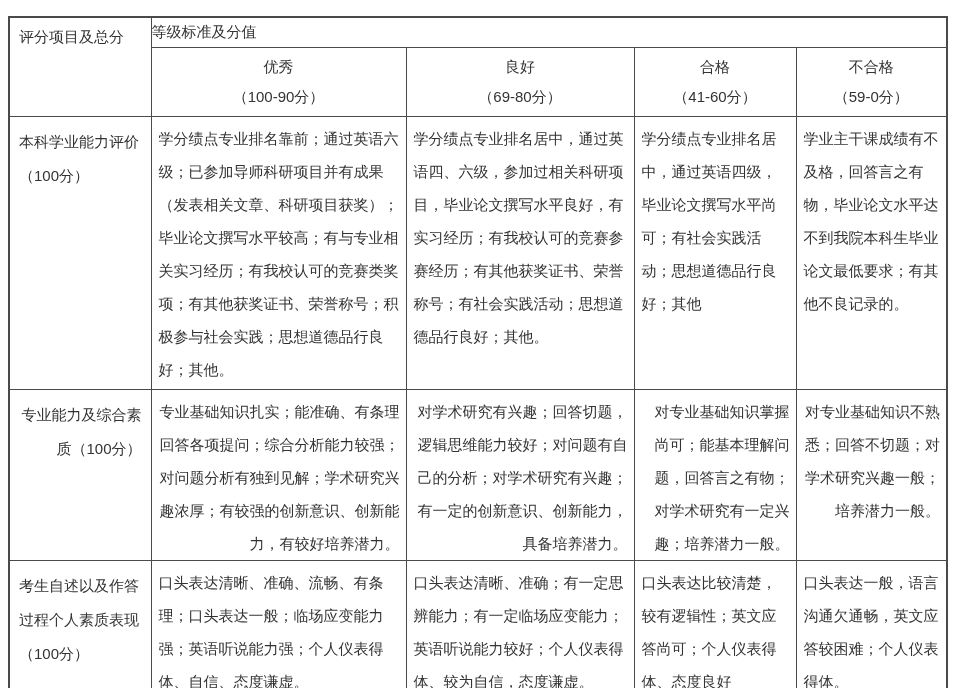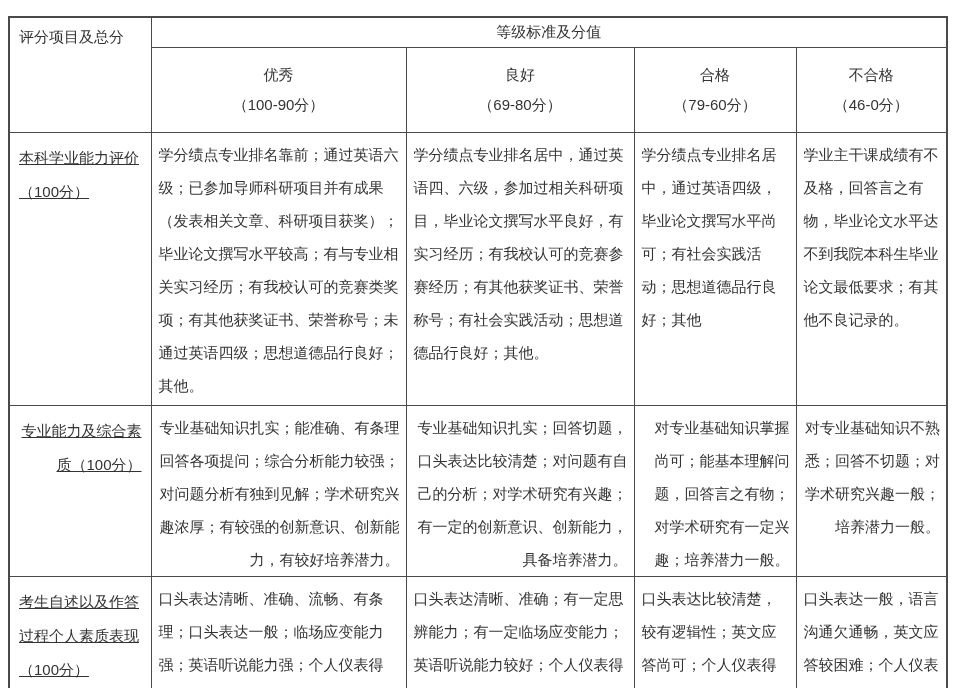--- a/index.html
+++ b/index.html
@@ -31,43 +31,42 @@
     overflow: hidden;
   }
   
   td.corner {
     padding: 7px 9px;
     text-align: left;
     line-height: 24px;
   }
   
   td.banner {
-    text-align: center;
+    text-align: left;
     vertical-align: middle;
     height: 30px;
     padding: 0;
   }
   
   td.grade {
     text-align: center;
     vertical-align: middle;
     height: 66px;
-    padding: 12px;
+    padding: 4px;
   }
   td.grade .grade-label,
   td.grade .grade-range {
     line-height: 30px;
   }
   
   td.item {
     padding: 8px 9px 0 9px;
     line-height: 34px;
     word-break: break-all;
     overflow-wrap: anywhere;
-    text-decoration: underline;
   }
   
   td.crit {
     padding: 5px 6px 0 7px;
     line-height: 33px;
     word-break: break-all;
     overflow-wrap: anywhere;
   }
   tr.row-academic   { height: 273px; }
   tr.row-ability    { height: 167px; text-align: right; }
@@ -95,40 +94,40 @@
         <td class="grade">
           <div class="grade-label">优秀</div>
           <div class="grade-range">（100-90分）</div>
         </td>
         <td class="grade">
           <div class="grade-label">良好</div>
           <div class="grade-range">（69-80分）</div>
         </td>
         <td class="grade">
           <div class="grade-label">合格</div>
-          <div class="grade-range">（79-60分）</div>
+          <div class="grade-range">（41-60分）</div>
         </td>
         <td class="grade">
           <div class="grade-label">不合格</div>
-          <div class="grade-range">（46-0分）</div>
+          <div class="grade-range">（59-0分）</div>
         </td>
       </tr>
 
       <tr class="row-academic">
         <td class="item">本科学业能力评价（100分）</td>
-        <td class="crit">学分绩点专业排名靠前；通过英语六级；已参加导师科研项目并有成果（发表相关文章、科研项目获奖）；毕业论文撰写水平较高；有与专业相关实习经历；有我校认可的竞赛类奖项；有其他获奖证书、荣誉称号；未通过英语四级；思想道德品行良好；其他。</td>
+        <td class="crit">学分绩点专业排名靠前；通过英语六级；已参加导师科研项目并有成果（发表相关文章、科研项目获奖）；毕业论文撰写水平较高；有与专业相关实习经历；有我校认可的竞赛类奖项；有其他获奖证书、荣誉称号；积极参与社会实践；思想道德品行良好；其他。</td>
         <td class="crit">学分绩点专业排名居中，通过英语四、六级，参加过相关科研项目，毕业论文撰写水平良好，有实习经历；有我校认可的竞赛参赛经历；有其他获奖证书、荣誉称号；有社会实践活动；思想道德品行良好；其他。</td>
         <td class="crit">学分绩点专业排名居中，通过英语四级，毕业论文撰写水平尚可；有社会实践活动；思想道德品行良好；其他</td>
         <td class="crit">学业主干课成绩有不及格，回答言之有物，毕业论文水平达不到我院本科生毕业论文最低要求；有其他不良记录的。</td>
       </tr>
 
       <tr class="row-ability">
         <td class="item">专业能力及综合素质（100分）</td>
         <td class="crit">专业基础知识扎实；能准确、有条理回答各项提问；综合分析能力较强；对问题分析有独到见解；学术研究兴趣浓厚；有较强的创新意识、创新能力，有较好培养潜力。</td>
-        <td class="crit">专业基础知识扎实；回答切题，口头表达比较清楚；对问题有自己的分析；对学术研究有兴趣；有一定的创新意识、创新能力，具备培养潜力。</td>
+        <td class="crit">对学术研究有兴趣；回答切题，逻辑思维能力较好；对问题有自己的分析；对学术研究有兴趣；有一定的创新意识、创新能力，具备培养潜力。</td>
         <td class="crit">对专业基础知识掌握尚可；能基本理解问题，回答言之有物；对学术研究有一定兴趣；培养潜力一般。</td>
         <td class="crit">对专业基础知识不熟悉；回答不切题；对学术研究兴趣一般；培养潜力一般。</td>
       </tr>
 
       <tr class="row-personal">
         <td class="item">考生自述以及作答过程个人素质表现（100分）</td>
         <td class="crit">口头表达清晰、准确、流畅、有条理；口头表达一般；临场应变能力强；英语听说能力强；个人仪表得体、自信、态度谦虚。</td>
         <td class="crit">口头表达清晰、准确；有一定思辨能力；有一定临场应变能力；英语听说能力较好；个人仪表得体、较为自信，态度谦虚。</td>
         <td class="crit">口头表达比较清楚，较有逻辑性；英文应答尚可；个人仪表得体、态度良好</td>
         <td class="crit">口头表达一般，语言沟通欠通畅，英文应答较困难；个人仪表得体。</td>

